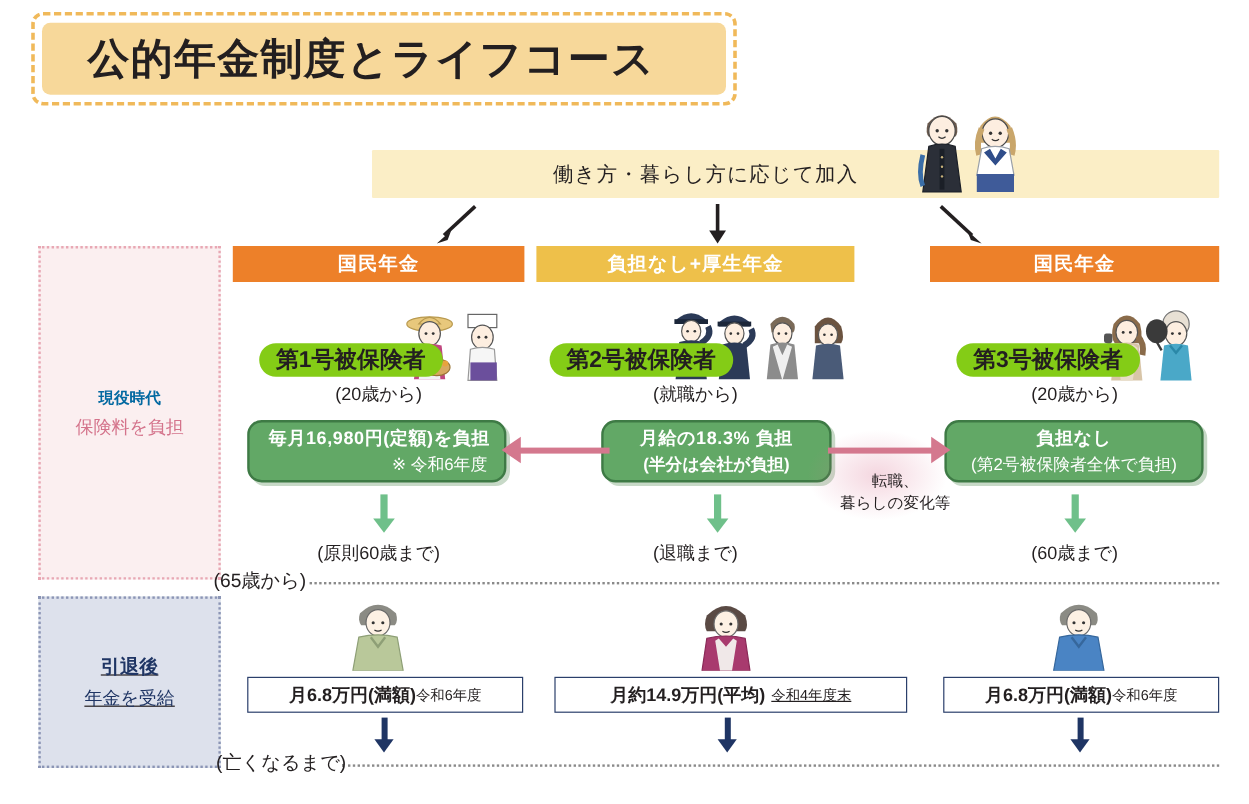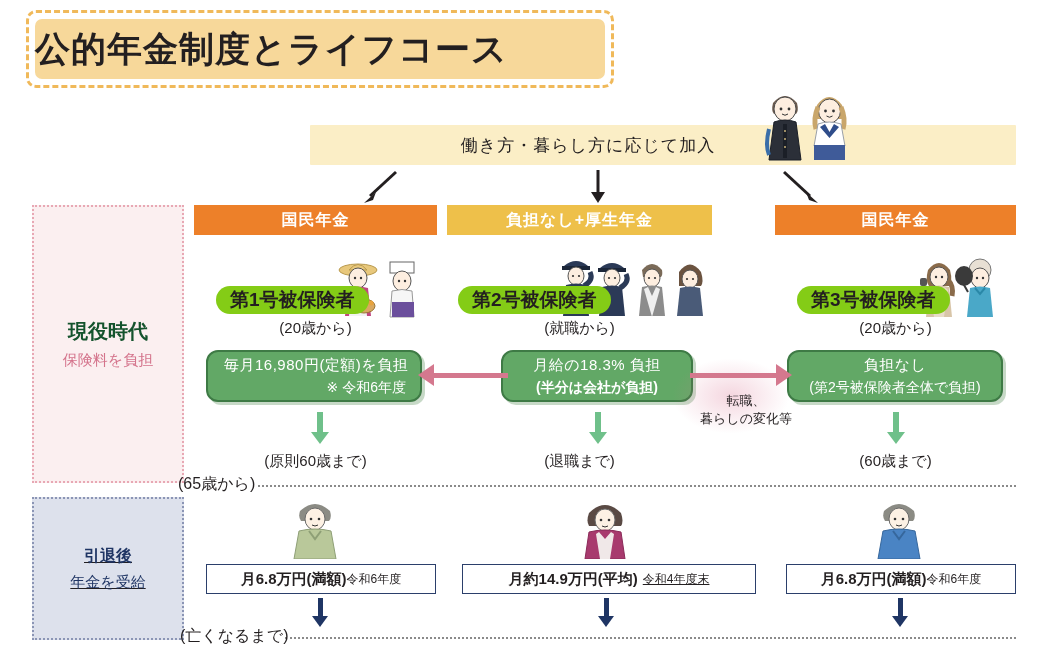--- a/index.html
+++ b/index.html
@@ -21,21 +21,21 @@
     padding: 6px;
   }
   #title-box {
     width: 100%; height: 100%;
     background: #f7d89a;
     border-radius: 7px;
     display: flex; align-items: center;
   }
   #title-text {
     font-size: 35px; font-weight: bold; letter-spacing: 1px;
-    color: #231f20; 
+    color: #231f20; padding-left: 38px;
   }
 
   
   #top-banner {
     left: 310px; top: 125px; width: 706px; height: 40px;
     background: #fbeec6;
     display: flex; align-items: center; justify-content: center;
     border-radius: 1px;
   }
   #top-banner-text { font-size: 17px; color: #231f20; margin-right: 150px; letter-spacing: 1px; }
@@ -43,21 +43,21 @@
   
   #students { left: 755px; top: 83px; width: 115px; height: 80px; }
 
   
   #panel-active {
     left: 32px; top: 205px; width: 152px; height: 278px;
     background: #fbeff0; border: 2px dotted #e8a8b4;
     display: flex; flex-direction: column;
     align-items: center; justify-content: center;
   }
-  #panel-active .t1 { font-size: 20px; font-weight: bold; color: #14532d; margin-bottom: 6px; }
+  #panel-active .t1 { font-size: 13px; font-weight: bold; color: #0369a1; margin-bottom: 6px; }
   #panel-active .t2 { font-size: 15px; color: #d4738b; }
 
   #panel-retired {
     left: 32px; top: 497px; width: 152px; height: 143px;
     background: #dde1ec; border: 2px dotted #8b95b5;
     display: flex; flex-direction: column;
     align-items: center; justify-content: center; text-decoration: underline;
   }
   #panel-retired .t1 { font-size: 16px; font-weight: bold; color: #1f3564; margin-bottom: 6px; }
   #panel-retired .t2 { font-size: 15px; color: #1f3564; }
@@ -94,21 +94,21 @@
   #age-2 { left: 447px; top: 319px; width: 265px; }
   #age-3 { left: 775px; top: 319px; width: 241px; }
 
   
   .green-box {
     background: #62a866; border: 2px solid #3e7a45; border-radius: 12px;
     color: #ffffff; display: flex; flex-direction: column;
     align-items: center; justify-content: center;
     box-shadow: 3px 3px 0 rgba(130,170,130,0.45);
   }
-  .green-box .l1 { font-size: 15px; font-weight: normal; letter-spacing: .5px; }
+  .green-box .l1 { font-size: 15px; font-weight: bold; letter-spacing: .5px; }
   .green-box .l2 { font-size: 14px; font-weight: bold; margin-top: 4px; }
   #green-1 { left: 206px; top: 350px; width: 216px; height: 52px; align-items: flex-start; padding-left: 16px; }
   #green-1 .l2 { align-self: flex-end; padding-right: 14px; font-weight: normal; }
   #green-2 { left: 501px; top: 350px; width: 192px; height: 52px; }
   #green-3 { left: 787px; top: 350px; width: 216px; height: 52px; }
   #green-3 .l2 { font-weight: normal; }
   .gstem { position: absolute; width: 6px; background: #6fc08a; }
   .ghead {
     position: absolute; width: 0; height: 0;
     border-left: 9px solid transparent; border-right: 9px solid transparent;

